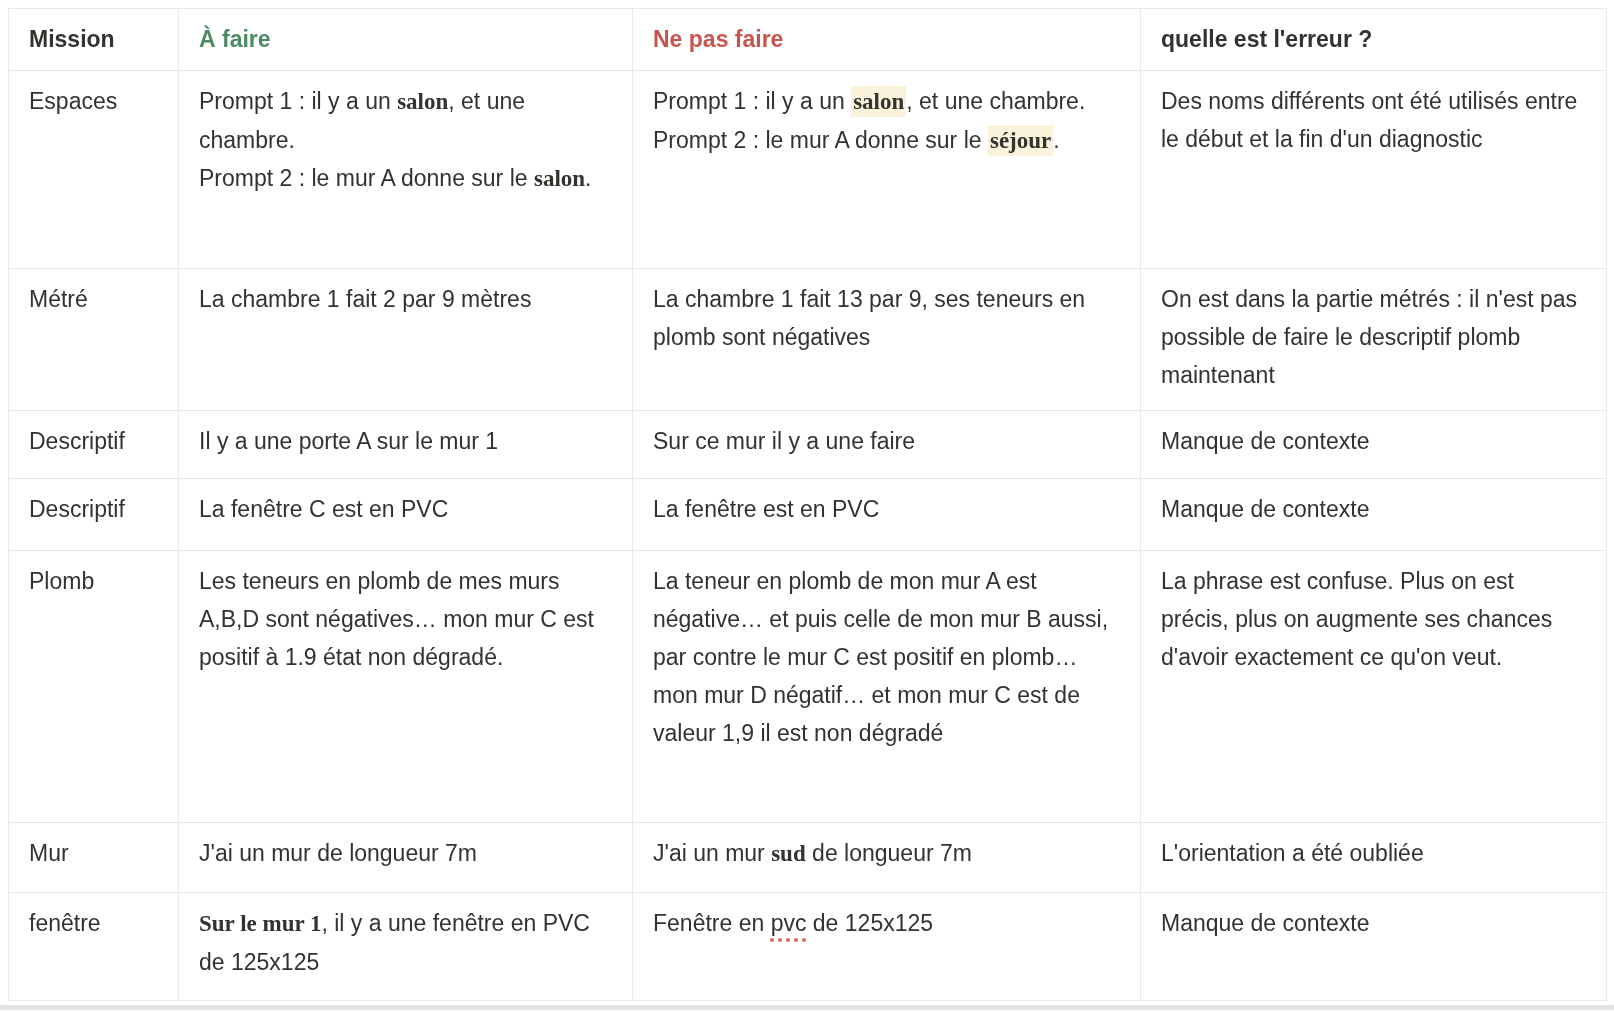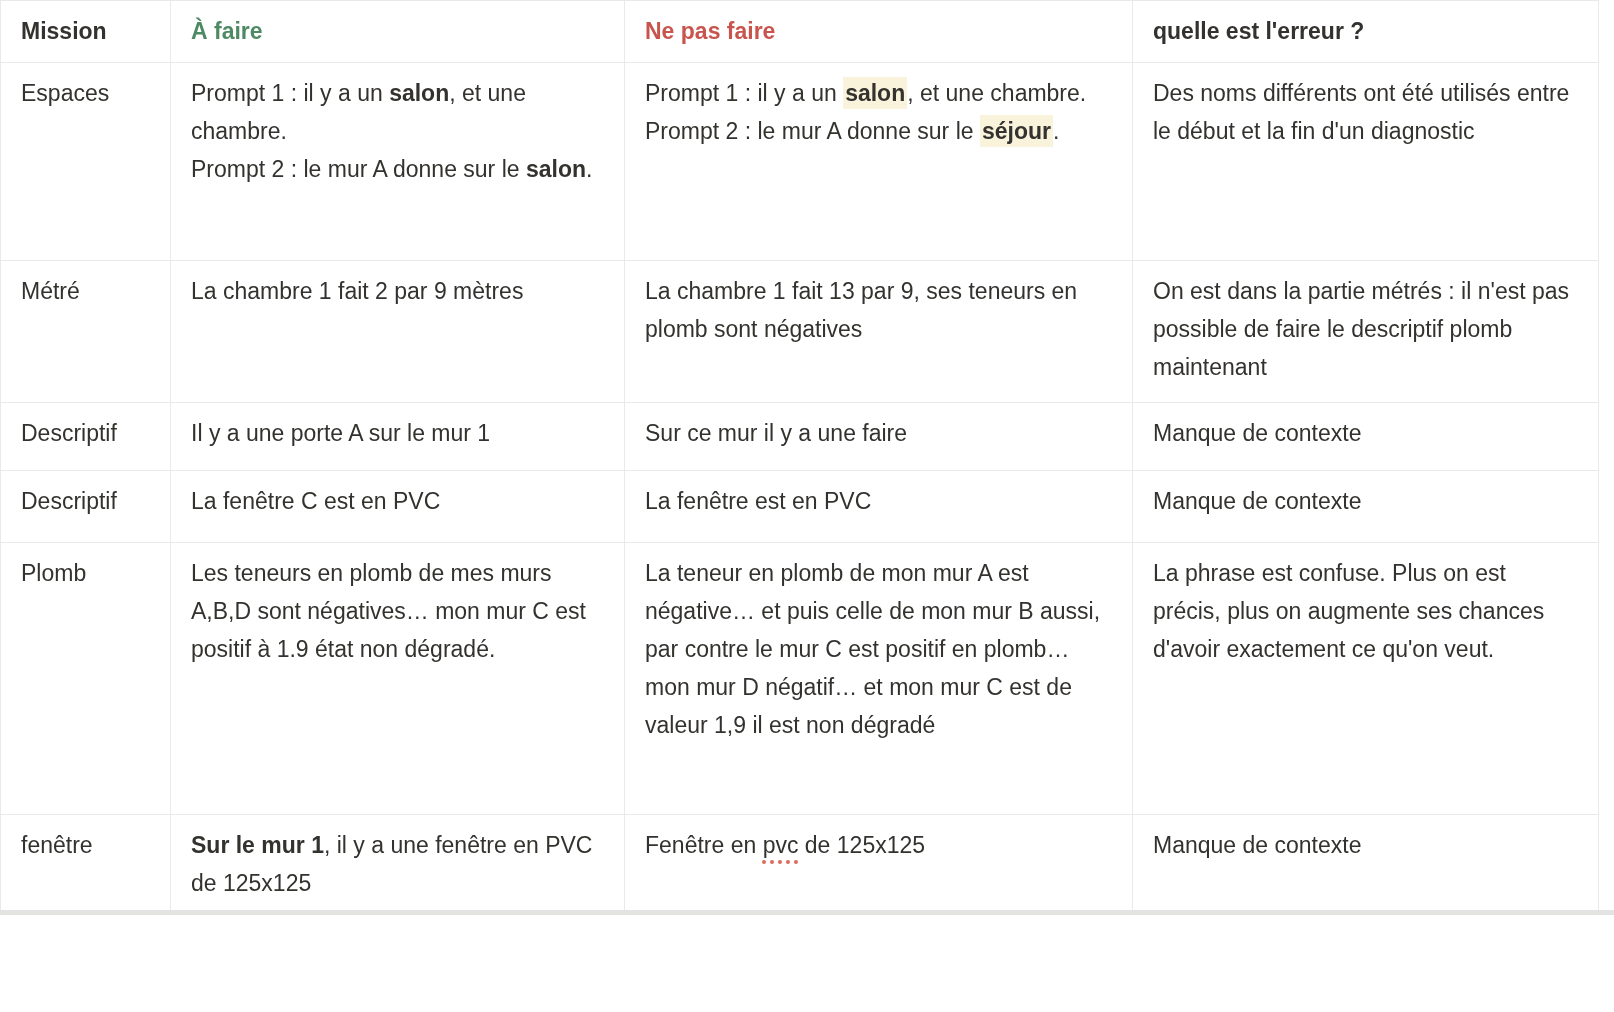--- a/index.html
+++ b/index.html
@@ -16,21 +16,21 @@
     background: #ffffff;
     font-family: "Liberation Sans", "DejaVu Sans", sans-serif;
     color: var(--text);
   }
   .page {
     position: relative;
     width: 1614px;
     height: 1012px;
     overflow: hidden;
   }
-  .table-wrap { padding: 0; border-radius: 23px; }
+  .table-wrap { padding: 8px; border-radius: 23px; }
   table.grid {
     border-collapse: collapse;
     table-layout: fixed;
     width: 1598px;
   }
   .grid th, .grid td {
     border: 1px solid var(--border);
     vertical-align: top;
     text-align: left;
     padding: 11px 18px 11px 20px;
@@ -46,21 +46,21 @@
   th.accent-red   { color: var(--red); }
   
   tbody tr:nth-child(1) td { height: 198px; }
   tbody tr:nth-child(2) td { height: 142px; }
   tbody tr:nth-child(3) td { height: 68px; }
   tbody tr:nth-child(4) td { height: 72px; }
   tbody tr:nth-child(5) td { height: 272px; margin-top: 26px; }
   tbody tr:nth-child(6) td { height: 70px; }
   tbody tr:nth-child(7) td { height: 108px; }
 
-  .b  { font-weight: 700; }
+  .b  { font-weight: 700; font-family: Liberation Serif, serif; }
   .hl { background: var(--highlight); padding: 3px 2px; }
   .sq {
     text-decoration: underline dotted var(--squiggle);
     text-decoration-thickness: 3.5px;
     text-underline-offset: 7px;
     text-decoration-skip-ink: none;
   }
   .bottom-bar {
     width: 100%;
     height: 5px;
@@ -115,20 +115,26 @@
     <td><span>La fenêtre est en PVC</span></td>
     <td><span>Manque de contexte</span></td>
   </tr>
           <tr>
     <td>Plomb</td>
     <td><span>Les teneurs en plomb de mes murs A,B,D sont négatives… mon mur C est positif à 1.9 état non dégradé.</span></td>
     <td><span>La teneur en plomb de mon mur A est négative… et puis celle de mon mur B aussi, par contre le mur C est positif en plomb… mon mur D négatif… et mon mur C est de valeur 1,9 il est non dégradé</span></td>
     <td><span>La phrase est confuse. Plus on est précis, plus on augmente ses chances d'avoir exactement ce qu'on veut.</span></td>
   </tr>
           <tr>
+    <td>Mur</td>
+    <td><span>J'ai un mur de longueur 7m</span></td>
+    <td><span>J'ai un mur </span><span class="b">sud</span><span> de longueur 7m</span></td>
+    <td><span>L'orientation a été oubliée</span></td>
+  </tr>
+          <tr>
     <td>fenêtre</td>
     <td><span class="b">Sur le mur 1</span><span>, il y a une fenêtre en PVC de 125x125</span></td>
     <td><span>Fenêtre en </span><span class="sq">pvc</span><span> de 125x125</span></td>
     <td><span>Manque de contexte</span></td>
   </tr>
         </tbody>
     </table>
   </div>
   <div class="bottom-bar"></div>
 </div>

